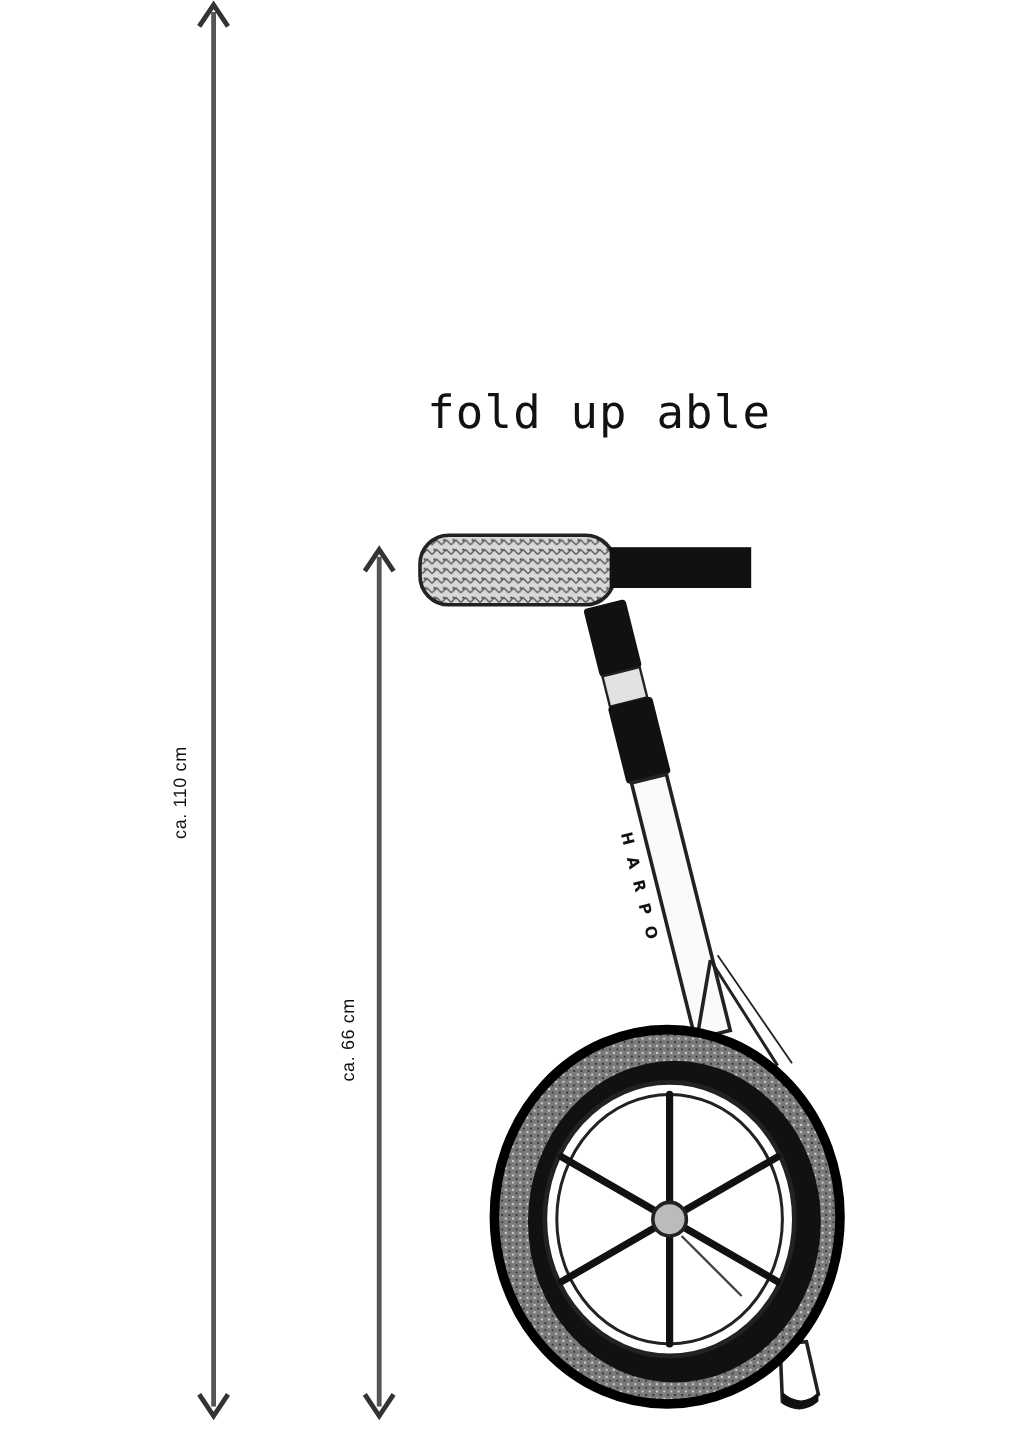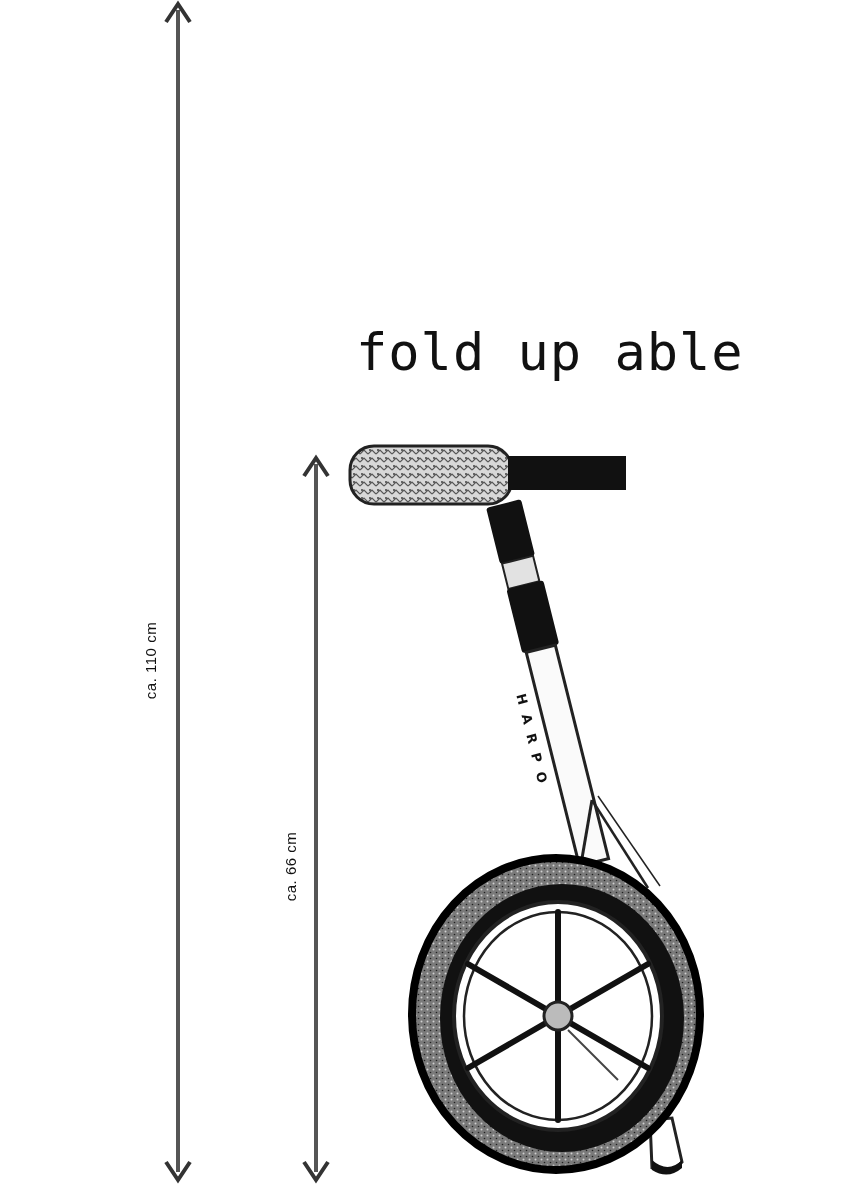--- a/index.html
+++ b/index.html
@@ -12,21 +12,21 @@
       color: #111;
       white-space: nowrap;
       transform: rotate(-90deg);
       transform-origin: center center;
       letter-spacing: 0.5px;
     }
     .title {
       position: absolute;
       left: 356px; top: 322px;
       font-family: "DejaVu Sans Mono", monospace;
-      font-size: 52px;
+      font-size: 38px;
       color: #111;
       letter-spacing: 1px;
       white-space: nowrap;
     }
     svg { position: absolute; left: 0; top: 0; }
   </style>
 </head>
 <body>
 
 <svg width="857" height="1200" viewBox="0 0 857 1200">

